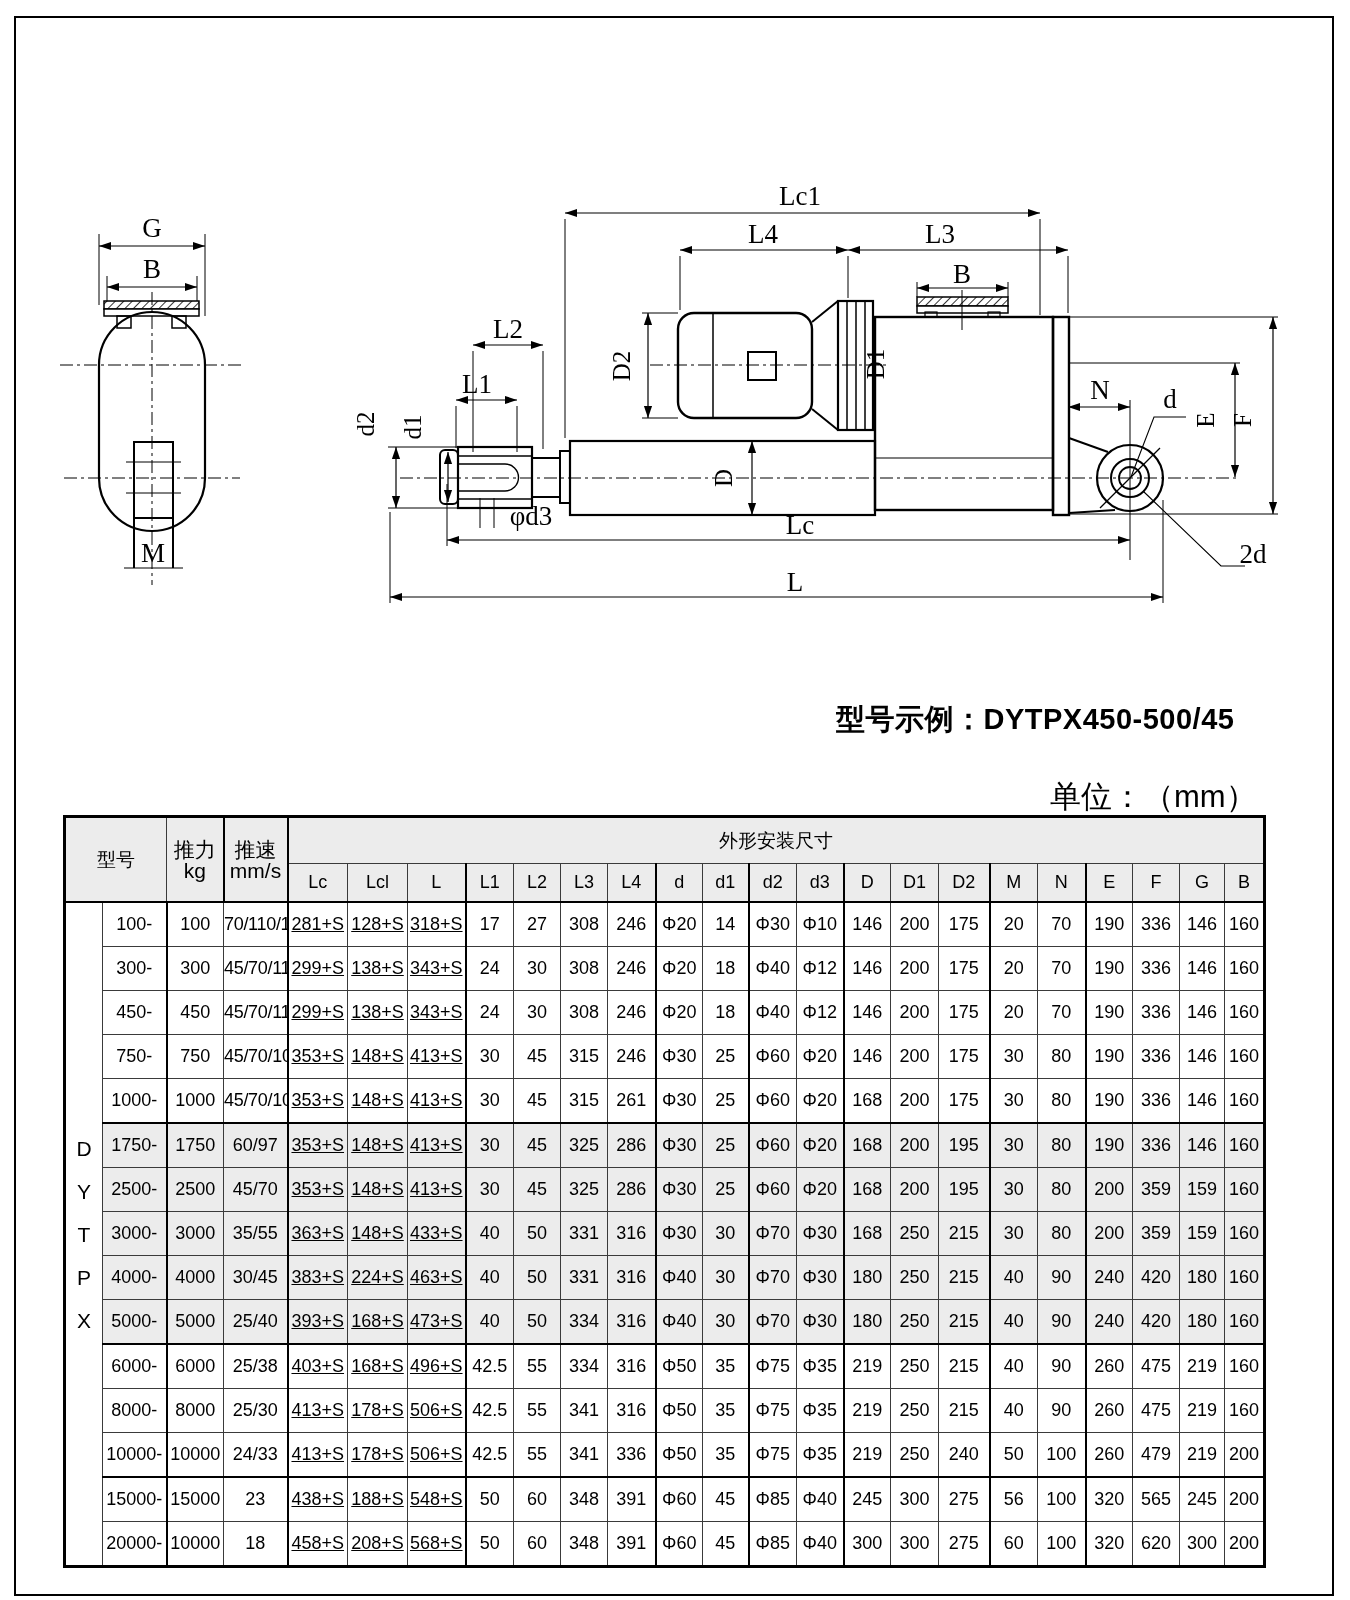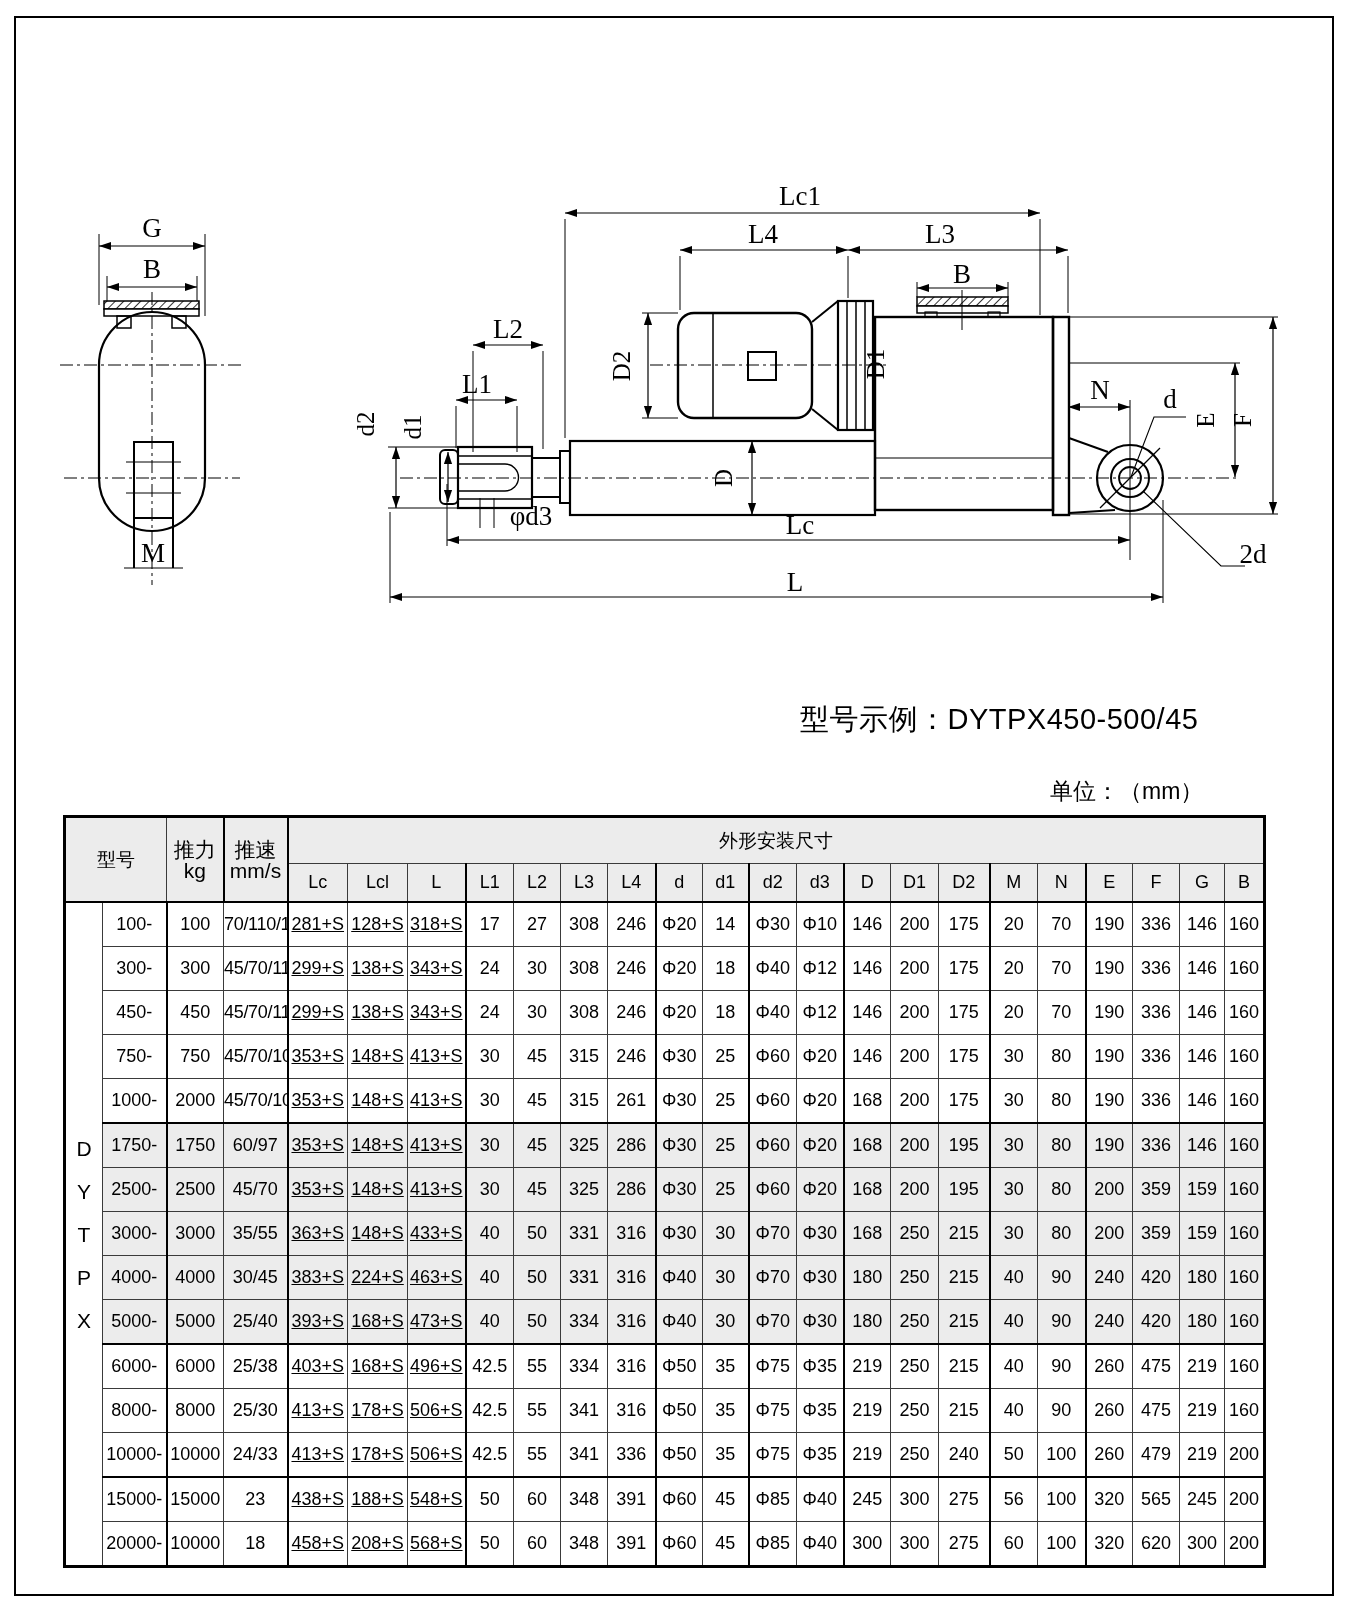--- a/index.html
+++ b/index.html
@@ -2,23 +2,23 @@
 <html><head>
 <meta charset="utf-8">
 <style>
   html,body{margin:0;padding:0;}
   body{width:1350px;height:1600px;background:#fff;position:relative;overflow:hidden;
        font-family:"Liberation Sans",sans-serif;color:#000;}
   .frame{position:absolute;left:14px;top:16px;width:1316px;height:1576px;border:2px solid #000;}
   svg text{fill:#000;}
   .dim{font-family:"Liberation Serif",serif;font-size:27px;}
   .dim-sm{font-family:"Liberation Serif",serif;font-size:25px;}
-  .heading{position:absolute;left:800px;top:700px;font-size:29px;font-weight:normal;
+  .heading{position:absolute;left:836px;top:700px;font-size:29px;font-weight:bold;
            letter-spacing:0.5px;white-space:nowrap;}
-  .unitnote{position:absolute;left:1050px;top:776px;font-size:23px;white-space:nowrap;}
+  .unitnote{position:absolute;left:1050px;top:776px;font-size:31px;white-space:nowrap;}
   .tblwrap{position:absolute;left:63px;top:815px;}
   table.spec{border-collapse:collapse;table-layout:fixed;width:1200px;border:3px solid #000;
              font-family:"Liberation Sans",sans-serif;}
   table.spec th,table.spec td{border:1px solid #3a3a3a;text-align:center;vertical-align:middle;
              padding:0;white-space:nowrap;overflow:hidden;font-weight:normal;}
   table.spec thead th{background:#ececec;font-size:19px;}
   table.spec thead tr.h1 th{height:45px;}
   table.spec thead tr.h2 th{height:37px;font-size:18px;}
   table.spec tbody td{height:43px;font-size:18px;background:#fff;}
   table.spec tbody tr.shaded td{background:#ececec;}
@@ -387,21 +387,21 @@
           <td class=" thick-r">175</td>
           <td>30</td>
           <td class=" thick-r">80</td>
           <td>190</td>
           <td>336</td>
           <td>146</td>
           <td>160</td>
         </tr>
         <tr class=" group-end">
           <td class="thick-r">1000-</td>
-          <td>2000</td>
+          <td>1000</td>
           <td class="thick-r sp-small">45/70/100</td>
           <td class="lcol">353+S</td>
           <td class="lcol">148+S</td>
           <td class="lcol thick-r">413+S</td>
           <td>30</td>
           <td>45</td>
           <td>315</td>
           <td class=" thick-r">261</td>
           <td>Φ30</td>
           <td class=" thick-r">25</td>

